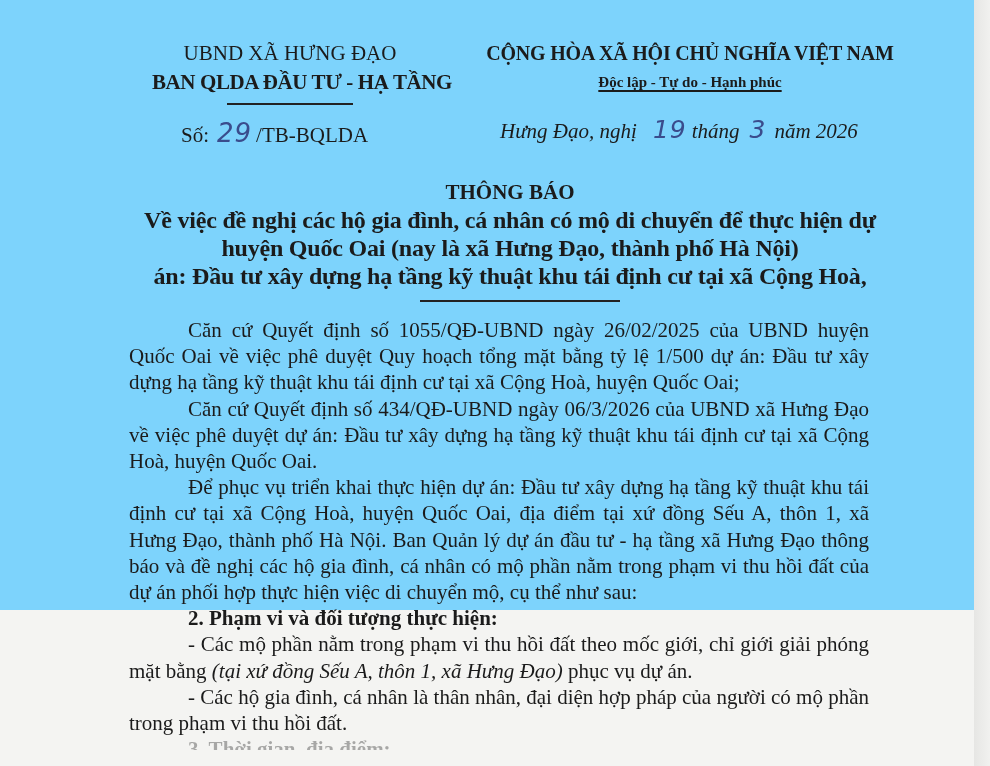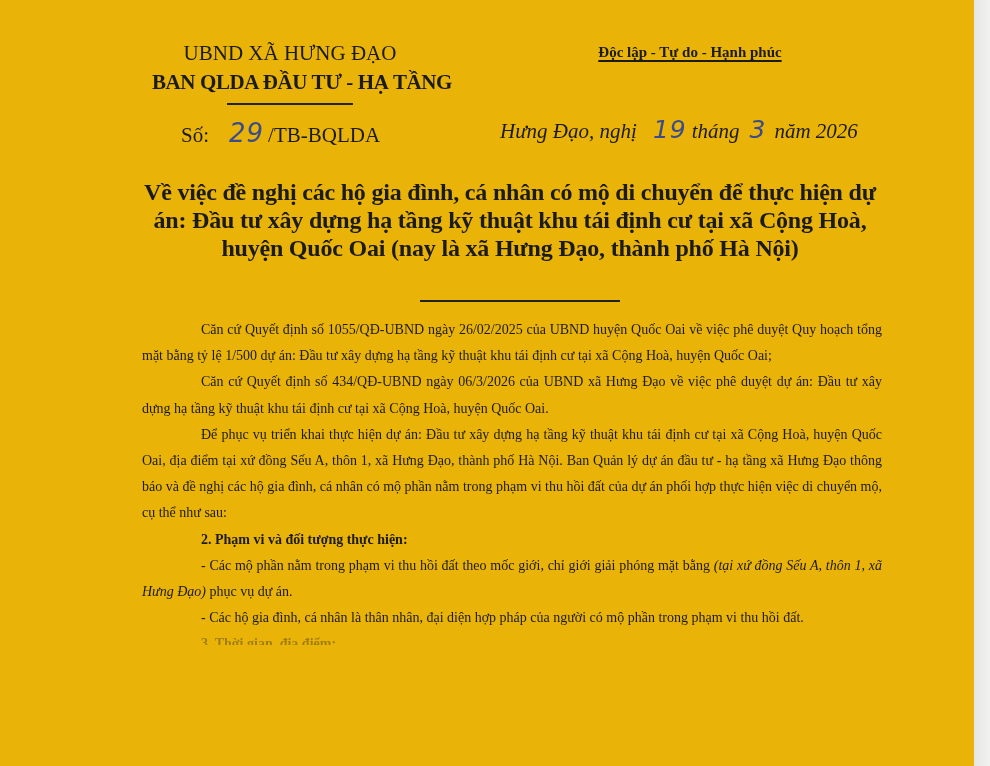--- a/index.html
+++ b/index.html
@@ -4,48 +4,48 @@
 <style>
   html, body { margin: 0; padding: 0; }
   body {
     width: 990px; height: 766px; overflow: hidden;
     background: #f4f4f2;
     font-family: "Liberation Serif", "DejaVu Serif", serif;
     color: #1b1b1b;
     position: relative;
   }
   .page {
-    position: absolute; left: 0; top: 0; width: 974px; height: 766px;
-    background: #eab308;
+    position: absolute; left: 0; top: 0; width: 974px; height: 610px;
+    background: #7dd3fc;
   }
   .edge {
     position: absolute; right: 0; top: 0; width: 16px; height: 766px;
     background: linear-gradient(to right, #e6e6e4, #f1f1ef);
   }
   .abs { position: absolute; white-space: nowrap; }
   .hdr-left { left: 140px; top: 38px; width: 300px; text-align: center; }
   .hdr-left .l1 { font-size: 21px; line-height: 30px; }
   .hdr-left .l2 { font-size: 21px; font-weight: bold; line-height: 28px; letter-spacing: -0.4px; margin-left: 12px; }
   .rule-left { position: absolute; left: 227px; top: 103px; width: 126px; height: 1.5px; background: #222; }
   .so { left: 181px; top: 118px; font-size: 21px; }
   .hand { font-family: "DejaVu Sans", sans-serif; color: #3a4c8c; font-style: italic; font-size: 26px; font-weight: 300; letter-spacing: 1px; }
-  .so .hand { margin: 0 4px 0 20px; }
+  .so .hand { margin: 0 4px 0 8px; }
 
   .hdr-right { left: 470px; top: 38px; width: 440px; text-align: center; }
   .hdr-right .l1 { font-size: 20px; font-weight: bold; line-height: 30px; letter-spacing: -0.2px; }
   .hdr-right .l2 { font-size: 15px; font-weight: bold; line-height: 28px; text-decoration: underline; text-underline-offset: 3px; text-decoration-thickness: 1.5px; }
   .date { left: 500px; top: 115px; font-size: 21px; font-style: italic; }
   .date .hand { font-size: 25px; margin: 0 5px 0 16px; }
 
   .title-block { left: 130px; top: 178px; width: 760px; text-align: center; white-space: normal; }
   .title-block .t { font-size: 21px; font-weight: bold; line-height: 28px; }
   .title-block .s { font-size: 24px; font-weight: bold; line-height: 28px; letter-spacing: -0.2px; }
   .rule-title { position: absolute; left: 420px; top: 300px; width: 200px; height: 1.5px; background: #222; }
 
-  .body-text { position: absolute; left: 142px; top: 317px; width: 740px; font-size: 14px; line-height: 26.2px; }
+  .body-text { position: absolute; left: 129px; top: 317px; width: 740px; font-size: 21px; line-height: 26.2px; }
   .body-text p { margin: 0; text-align: justify; text-align-last: left; }
   .body-text .ind { text-indent: 59px; }
   .body-text .sec { text-indent: 59px; font-weight: bold; }
   .body-text i { font-style: italic; }
   .hide-last { height: 14px; overflow: hidden; opacity: 0.35; }
 </style>
 </head>
 <body>
 
 <div class="page">
@@ -54,31 +54,33 @@
     <div class="l1">UBND XÃ HƯNG ĐẠO</div>
     <div class="l2">BAN QLDA ĐẦU TƯ - HẠ TẦNG</div>
   </div>
   <div class="rule-left"></div>
 
   <div class="abs so">
     <span>Số:</span><span class="hand">29</span><span>/TB-BQLDA</span>
   </div>
 
   <div class="abs hdr-right">
+    <div class="l1">CỘNG HÒA XÃ HỘI CHỦ NGHĨA VIỆT NAM</div>
     <div class="l2">Độc lập - Tự do - Hạnh phúc</div>
   </div>
 
   <div class="abs date">
     <span>Hưng Đạo, nghị</span><span class="hand">19</span><span>tháng</span><span class="hand" style="margin:0 8px 0 10px;">3</span><span>năm 2026</span>
   </div>
 
   <div class="abs title-block">
+    <div class="t">THÔNG BÁO</div>
     <div class="s">Về việc đề nghị các hộ gia đình, cá nhân có mộ di chuyển để thực hiện dự</div>
+    <div class="s">huyện Quốc Oai (nay là xã Hưng Đạo, thành phố Hà Nội)</div>
     <div class="s">án: Đầu tư xây dựng hạ tầng kỹ thuật khu tái định cư tại xã Cộng Hoà,</div>
-    <div class="s">huyện Quốc Oai (nay là xã Hưng Đạo, thành phố Hà Nội)</div>
   </div>
   <div class="rule-title"></div>
 
   <div class="body-text">
     <p class="ind">Căn cứ Quyết định số 1055/QĐ-UBND ngày 26/02/2025 của UBND huyện Quốc Oai về việc phê duyệt Quy hoạch tổng mặt bằng tỷ lệ 1/500 dự án: Đầu tư xây dựng hạ tầng kỹ thuật khu tái định cư tại xã Cộng Hoà, huyện Quốc Oai;</p>
     <p class="ind">Căn cứ Quyết định số 434/QĐ-UBND ngày 06/3/2026 của UBND xã Hưng Đạo về việc phê duyệt dự án: Đầu tư xây dựng hạ tầng kỹ thuật khu tái định cư tại xã Cộng Hoà, huyện Quốc Oai.</p>
     <p class="ind">Để phục vụ triển khai thực hiện dự án: Đầu tư xây dựng hạ tầng kỹ thuật khu tái định cư tại xã Cộng Hoà, huyện Quốc Oai, địa điểm tại xứ đồng Sếu A, thôn 1, xã Hưng Đạo, thành phố Hà Nội. Ban Quản lý dự án đầu tư - hạ tầng xã Hưng Đạo thông báo và đề nghị các hộ gia đình, cá nhân có mộ phần nằm trong phạm vi thu hồi đất của dự án phối hợp thực hiện việc di chuyển mộ, cụ thể như sau:</p>
     <p class="sec">2. Phạm vi và đối tượng thực hiện:</p>
     <p class="ind"><span>- Các mộ phần nằm trong phạm vi thu hồi đất theo mốc giới, chỉ giới giải phóng mặt bằng </span><i>(tại xứ đồng Sếu A, thôn 1, xã Hưng Đạo)</i><span> phục vụ dự án.</span></p>
     <p class="ind">- Các hộ gia đình, cá nhân là thân nhân, đại diện hợp pháp của người có mộ phần trong phạm vi thu hồi đất.</p>

